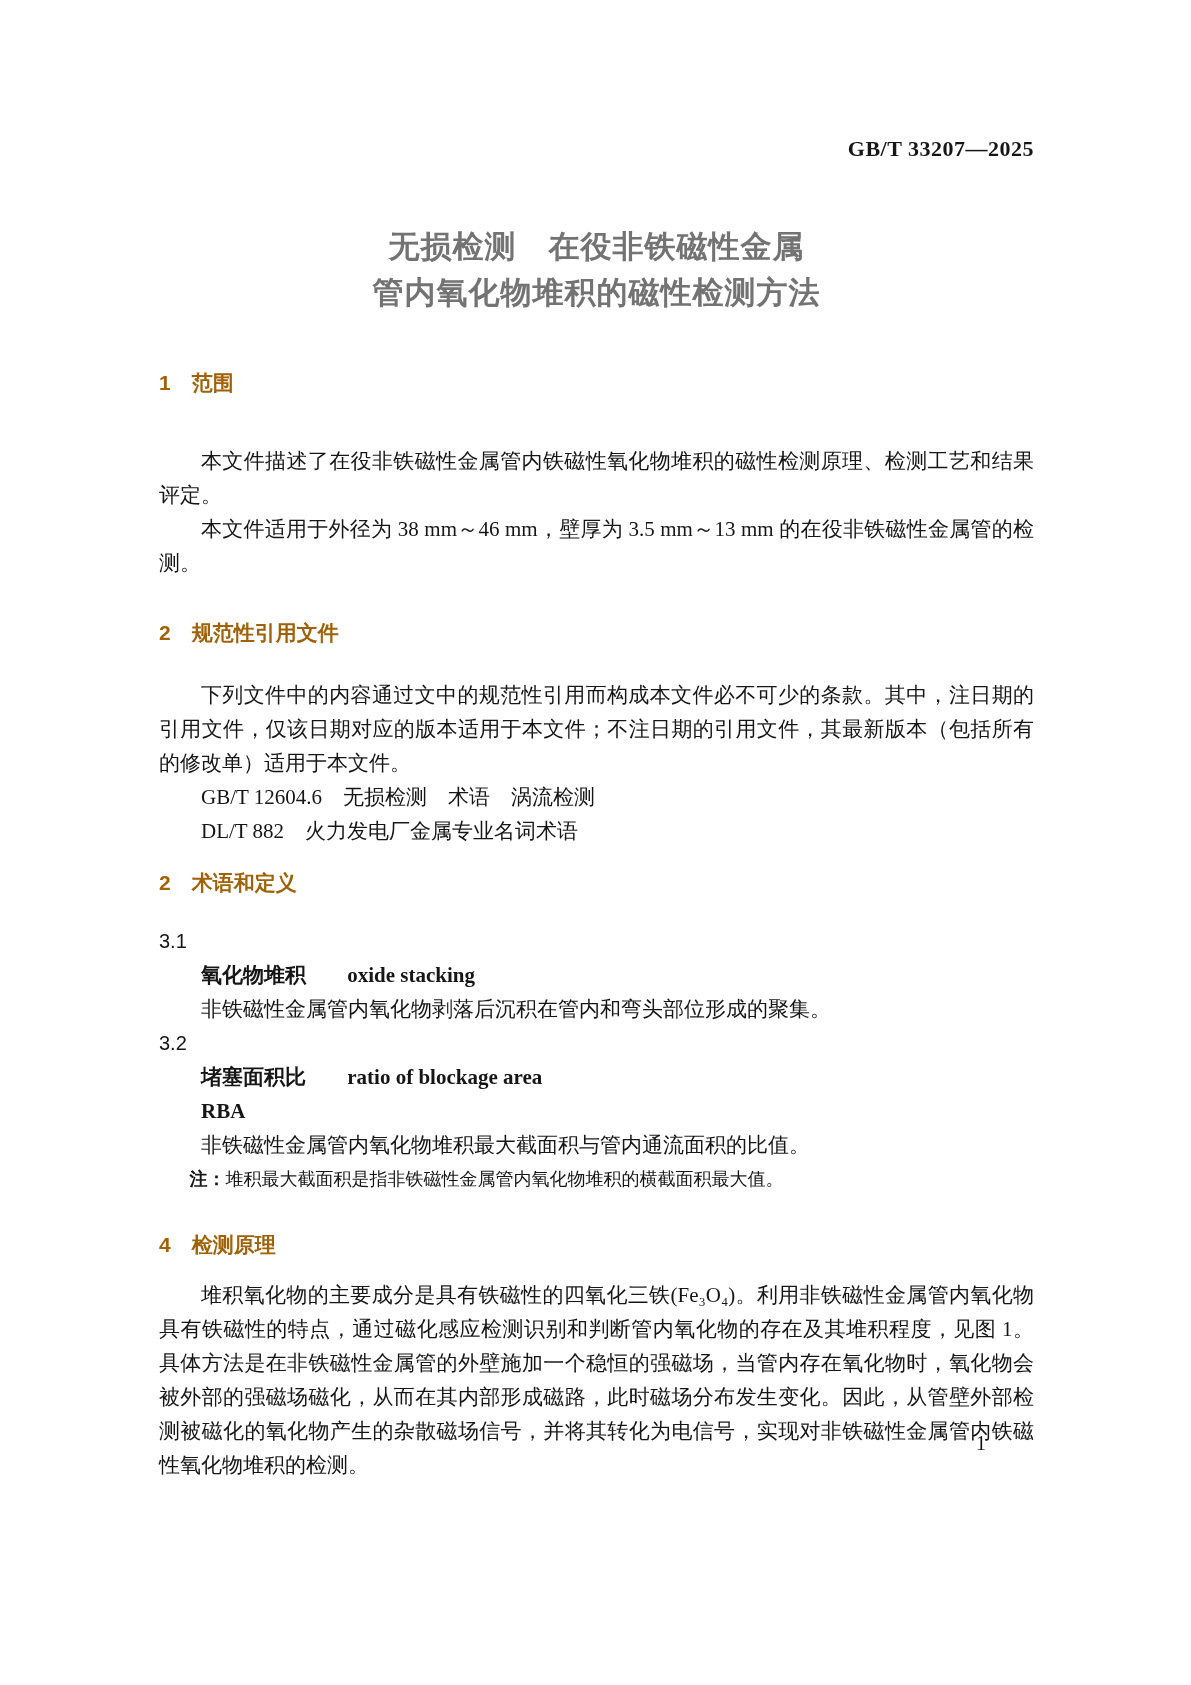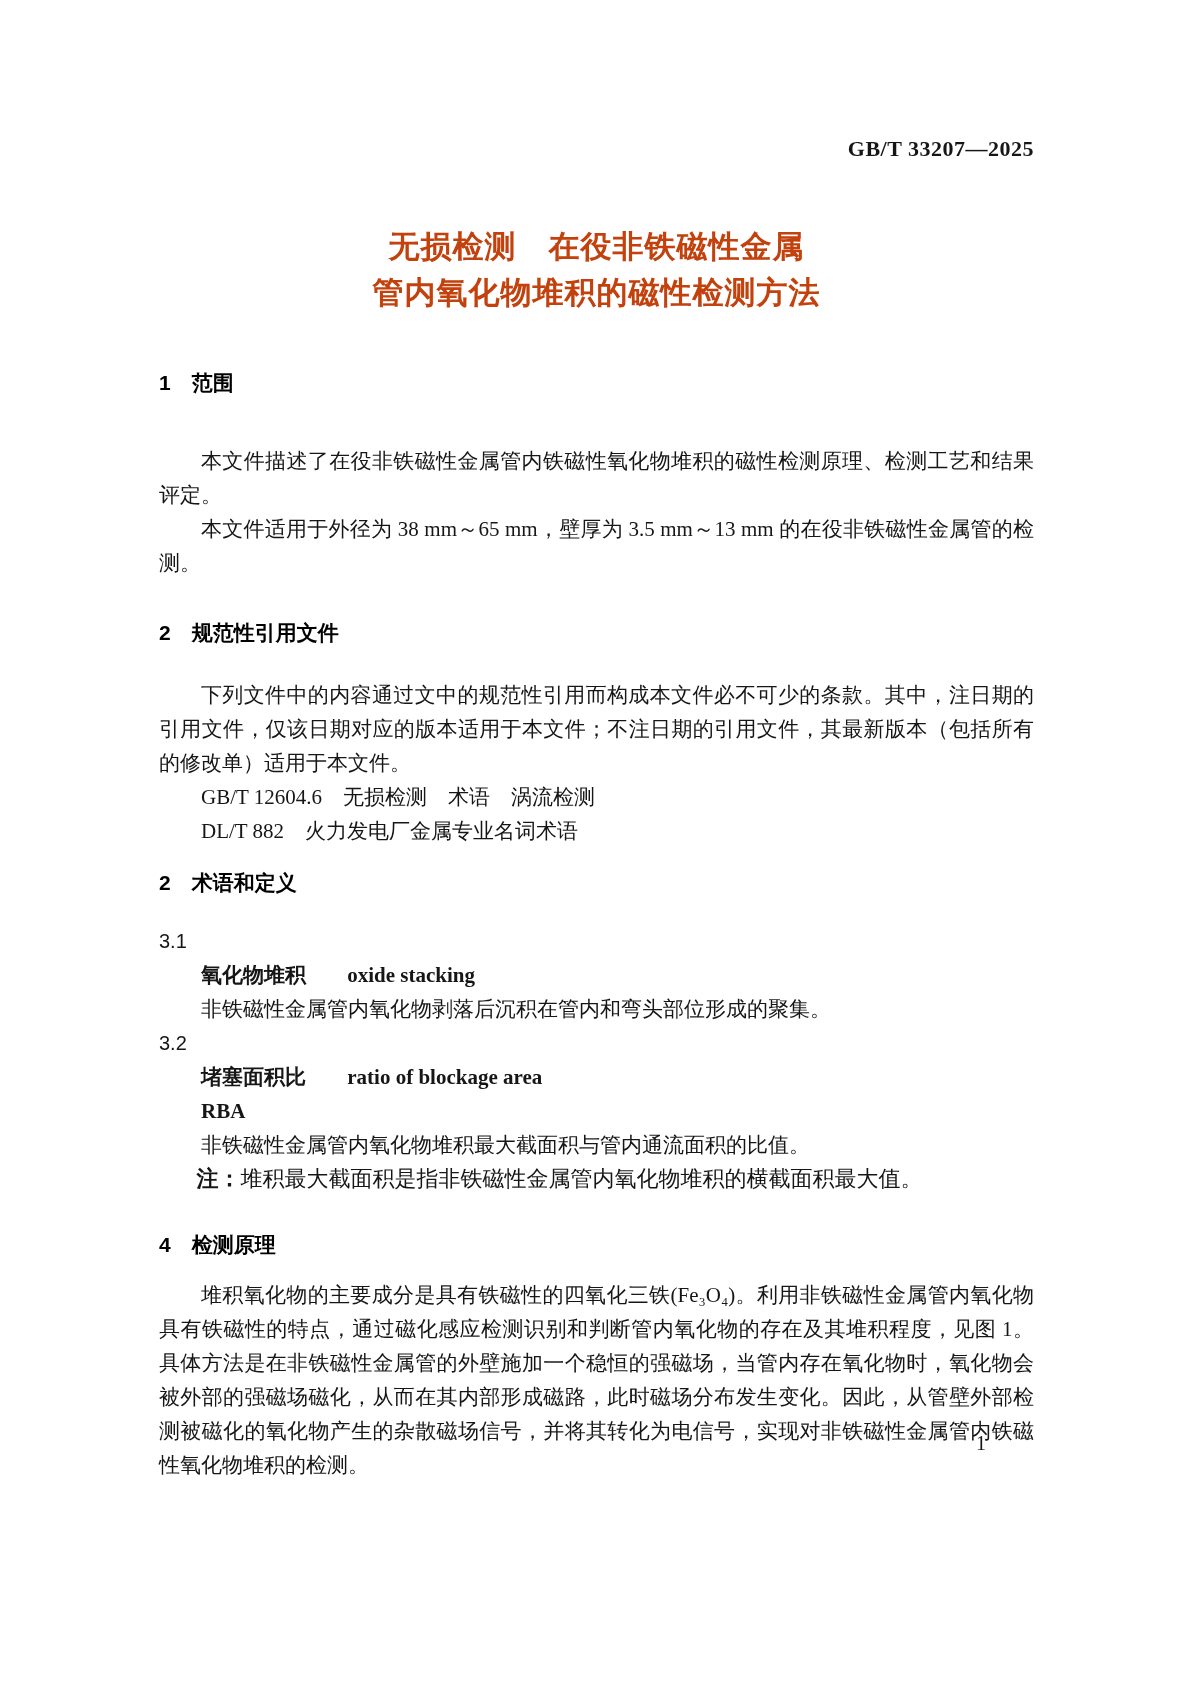--- a/index.html
+++ b/index.html
@@ -29,30 +29,30 @@
   }
 
   .doc-title {
     margin-top: 62px;
     text-align: center;
     font-family: "Liberation Sans", "DejaVu Sans", sans-serif;
     font-weight: 700;
     font-size: 31px;
     line-height: 46px;
     letter-spacing: 1px;
-    color: #c2410c;
+    color: #737373;
   }
   .doc-title .title-line { display: block; }
 
   .sec-heading {
     font-family: "Liberation Sans", "DejaVu Sans", sans-serif;
     font-weight: 700;
     font-size: 21px;
     line-height: 34px;
-    color: #000000;
+    color: #a16207;
   }
   .h-scope     { margin: 50px 0 44px; }
   .h-refs      { margin: 36px 0 28px; }
   .h-terms     { margin: 18px 0 24px; }
   .h-principle { margin: 34px 0 16px; }
 
   .body-para {
     text-align: justify;
     text-indent: 2em;
   }
@@ -65,21 +65,21 @@
     line-height: 34px;
   }
   .term-line { padding-left: 2em; font-weight: 700; line-height: 34px; }
   .term-zh { font-family: "Liberation Sans", "DejaVu Sans", sans-serif; }
   .term-en { font-family: "Liberation Serif", "DejaVu Serif", serif; margin-left: 36px; }
   .term-abbr { padding-left: 2em; font-weight: 700; font-family: "Liberation Serif", "DejaVu Serif", serif; }
   .term-def { text-indent: 2em; text-align: justify; }
 
   .term-note {
     padding-left: 1.7em;
-    font-size: 22px;
+    font-size: 18px;
     line-height: 30px;
     margin-top: 2px;
     text-align: justify;
   }
   .note-label {
     font-family: "Liberation Sans", "DejaVu Sans", sans-serif;
     font-weight: 700;
   }
 
   .page-number {
@@ -98,21 +98,21 @@
   <div class="doc-number">GB/T 33207—2025</div>
 
   <h1 class="doc-title">
     <span class="title-line">无损检测　在役非铁磁性金属</span>
     <span class="title-line">管内氧化物堆积的磁性检测方法</span>
   </h1>
 
   <section>
     <h2 class="sec-heading h-scope">1　范围</h2>
     <p class="body-para">本文件描述了在役非铁磁性金属管内铁磁性氧化物堆积的磁性检测原理、检测工艺和结果评定。</p>
-    <p class="body-para">本文件适用于外径为 38 mm～65 mm，壁厚为 3.5 mm～13 mm 的在役非铁磁性金属管的检测。</p>
+    <p class="body-para">本文件适用于外径为 38 mm～46 mm，壁厚为 3.5 mm～13 mm 的在役非铁磁性金属管的检测。</p>
   </section>
 
   <section>
     <h2 class="sec-heading h-refs">2　规范性引用文件</h2>
     <p class="body-para">下列文件中的内容通过文中的规范性引用而构成本文件必不可少的条款。其中，注日期的引用文件，仅该日期对应的版本适用于本文件；不注日期的引用文件，其最新版本（包括所有的修改单）适用于本文件。</p>
     <div class="ref-item">GB/T 12604.6　无损检测　术语　涡流检测</div>
     <div class="ref-item">DL/T 882　火力发电厂金属专业名词术语</div>
   </section>
 
   <section>

